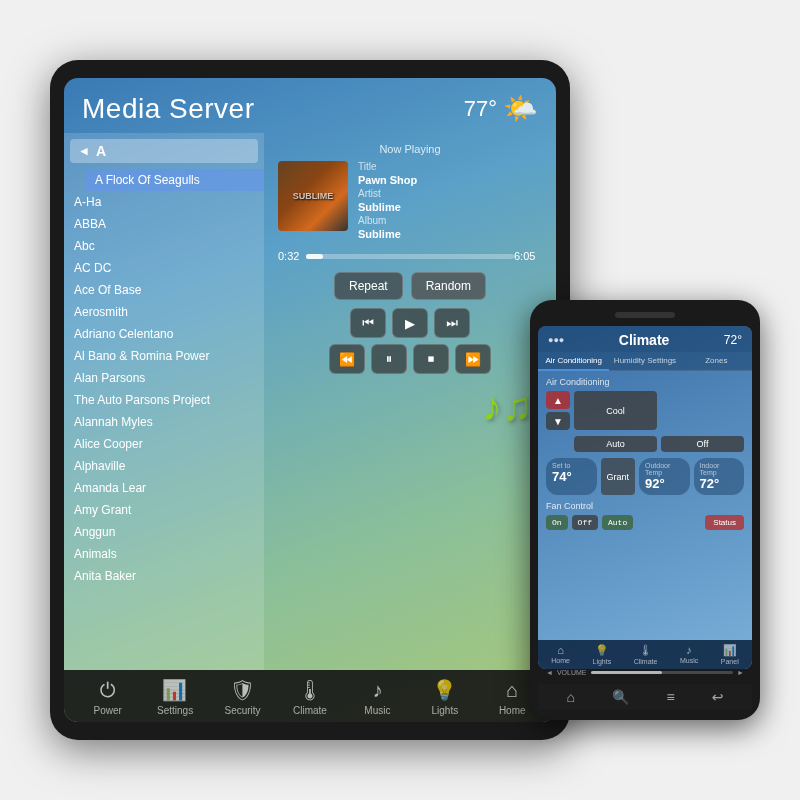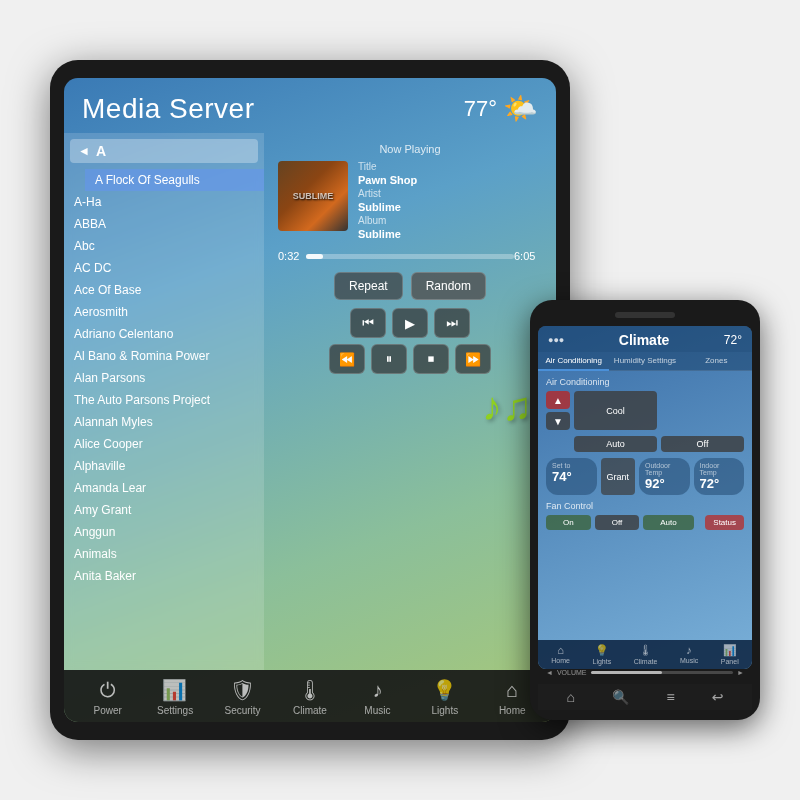--- a/index.html
+++ b/index.html
@@ -517,22 +517,23 @@
       gap: 4px;
       margin-bottom: 4px;
       align-items: center;
     }
 
     .phone-fan-btn {
       background: rgba(60,100,60,0.8);
       border-radius: 4px;
       color: white;
       font-size: 8px;
-      padding: 3px 17px;
-      cursor: pointer;
+      padding: 3px 6px;
+      cursor: pointer;
+      font-family: Liberation Mono, monospace;
     }
 
     .phone-fan-btn.off {
       background: rgba(60,60,60,0.8);
     }
 
     .phone-status-btn {
       background: rgba(180,50,50,0.8);
       border-radius: 4px;
       color: white;

